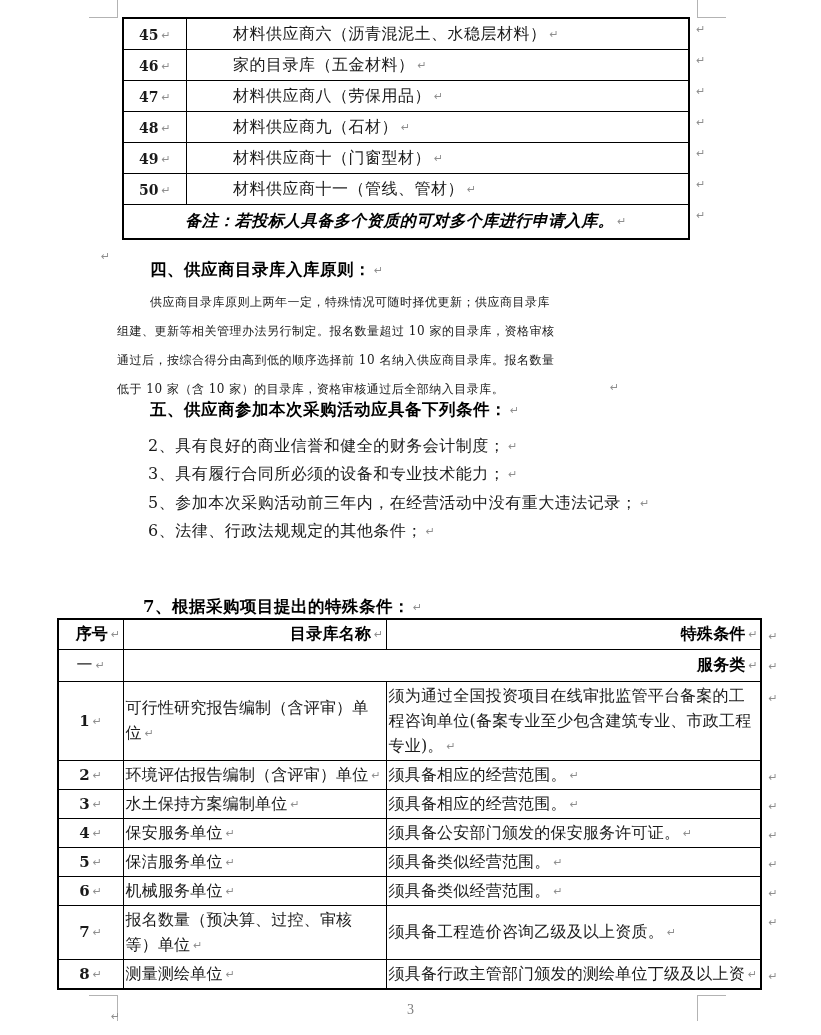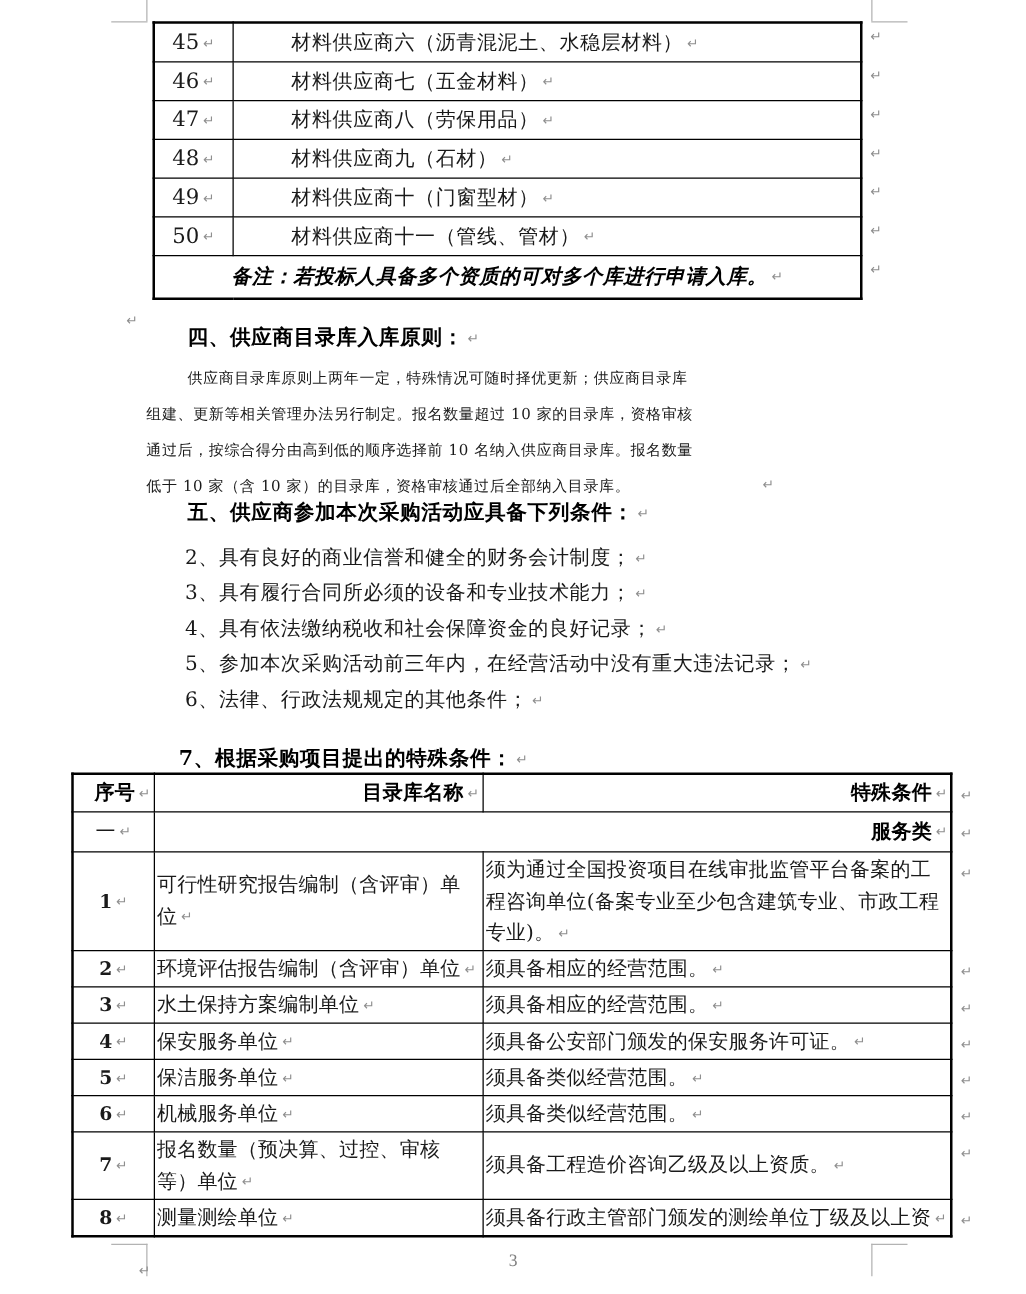--- a/index.html
+++ b/index.html
@@ -16,21 +16,21 @@
   }
   .row-end{position:absolute;right:-18px;top:4px;margin-left:0;}
   
   .t1{
     position:absolute;left:122px;top:17px;width:568px;
     border-collapse:collapse;table-layout:fixed;border:2px solid #000;
     font-size:16px;letter-spacing:.5px;
   }
   .t1 td{border:1px solid #000;height:30px;padding:0;vertical-align:middle;position:relative;}
   .t1 .num{width:62px;text-align:center;}
-  .t1 .num .no{font-weight:normal;font-size:17px;letter-spacing:0;}
+  .t1 .num .no{font-weight:bold;font-size:14px;letter-spacing:0;}
   .t1 .cont{padding-left:46px;}
   .t1 .note-cell{height:33px;text-align:center;font-weight:bold;color:#000;font-style:italic;}
   
   .abs{position:absolute;white-space:nowrap;}
   .h-bold{font-weight:bold;color:#000;font-size:16.5px;letter-spacing:.5px;text-align:center;}
   .para{position:absolute;left:117px;top:288px;width:596px;font-size:12px;letter-spacing:.5px;}
   .para .pline{height:29px;line-height:29px;white-space:nowrap;}
   .para .pline:first-child{padding-left:33px;}
   .list{position:absolute;left:148px;top:432px;font-size:16px;letter-spacing:.5px;}
   .list .li{height:28.4px;line-height:28.4px;white-space:nowrap;}
@@ -73,21 +73,21 @@
   <table class="t1">
     <tbody>
 
         <tr>
           <td class="num"><span class="no">45</span><span class="pmark">↵</span></td>
           <td class="cont"><span>材料供应商六（沥青混泥土、水稳层材料）</span><span class="pmark">↵</span><span class="pmark row-end">↵</span></td>
         </tr>
 
         <tr>
           <td class="num"><span class="no">46</span><span class="pmark">↵</span></td>
-          <td class="cont"><span>材料供应商七（五金材料）</span><span class="pmark">↵</span><span class="pmark row-end">↵</span></td>
+          <td class="cont"><span>家的目录库（五金材料）</span><span class="pmark">↵</span><span class="pmark row-end">↵</span></td>
         </tr>
 
         <tr>
           <td class="num"><span class="no">47</span><span class="pmark">↵</span></td>
           <td class="cont"><span>材料供应商八（劳保用品）</span><span class="pmark">↵</span><span class="pmark row-end">↵</span></td>
         </tr>
 
         <tr>
           <td class="num"><span class="no">48</span><span class="pmark">↵</span></td>
           <td class="cont"><span>材料供应商九（石材）</span><span class="pmark">↵</span><span class="pmark row-end">↵</span></td>
@@ -128,21 +128,20 @@
 
   <div class="abs h-bold" style="left:150px;top:399px;"><span>五、供应商参加本次采购活动应具备下列条件：</span><span class="pmark">↵</span></div>
 
   <div class="list">
 
 
       <div class="li"><span>2、具有良好的商业信誉和健全的财务会计制度；</span><span class="pmark">↵</span></div>
 
       <div class="li"><span>3、具有履行合同所必须的设备和专业技术能力；</span><span class="pmark">↵</span></div>
 
-      <div class="li"><span>4、具有依法缴纳税收和社会保障资金的良好记录；</span><span class="pmark">↵</span></div>
 
       <div class="li"><span>5、参加本次采购活动前三年内，在经营活动中没有重大违法记录；</span><span class="pmark">↵</span></div>
 
       <div class="li"><span>6、法律、行政法规规定的其他条件；</span><span class="pmark">↵</span></div>
 
   </div>
 
   <div class="abs h-bold" style="left:143px;top:596px;"><span>7、根据采购项目提出的特殊条件：</span><span class="pmark">↵</span></div>
 
   <table class="t2">

